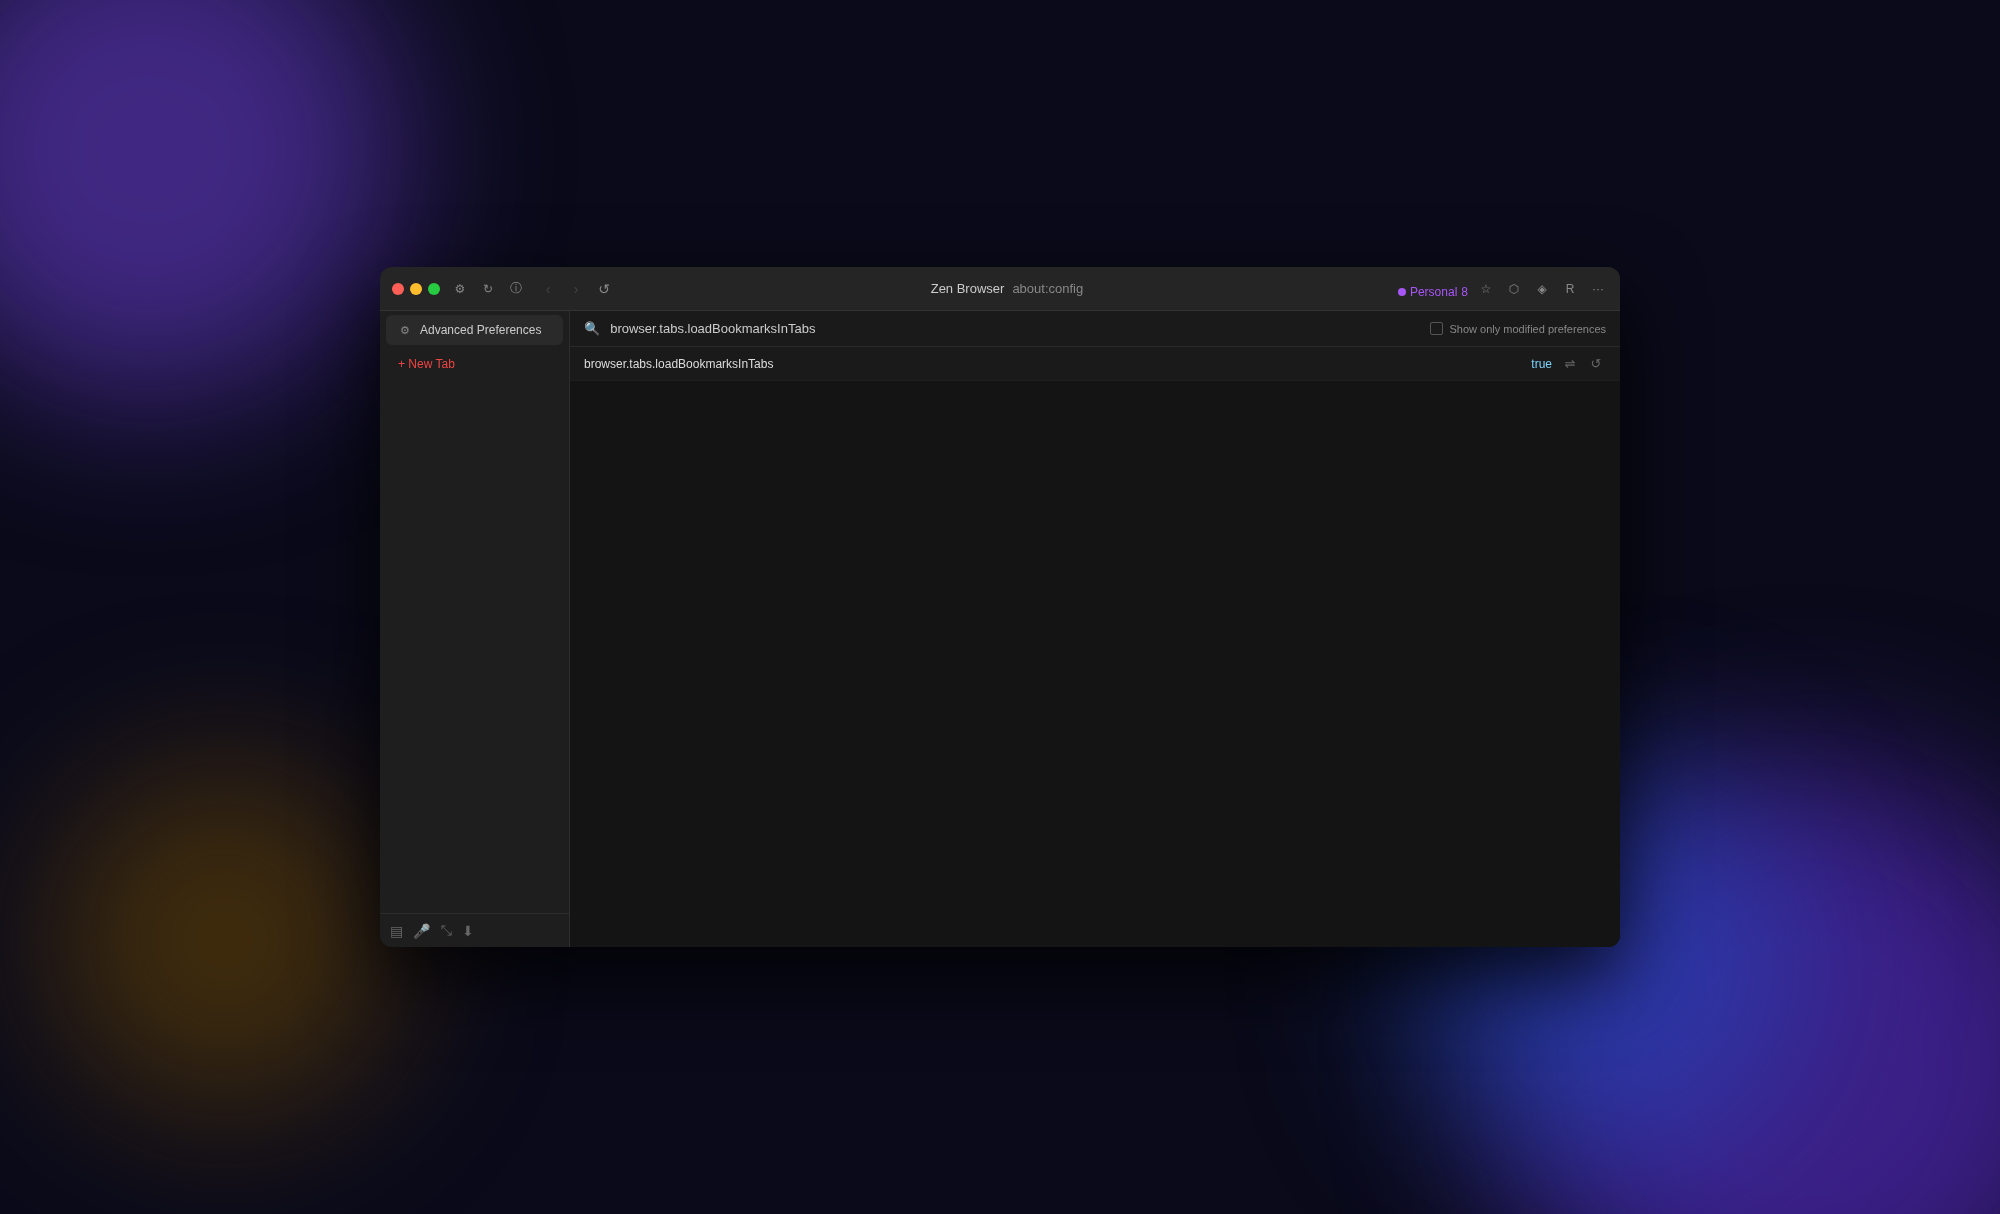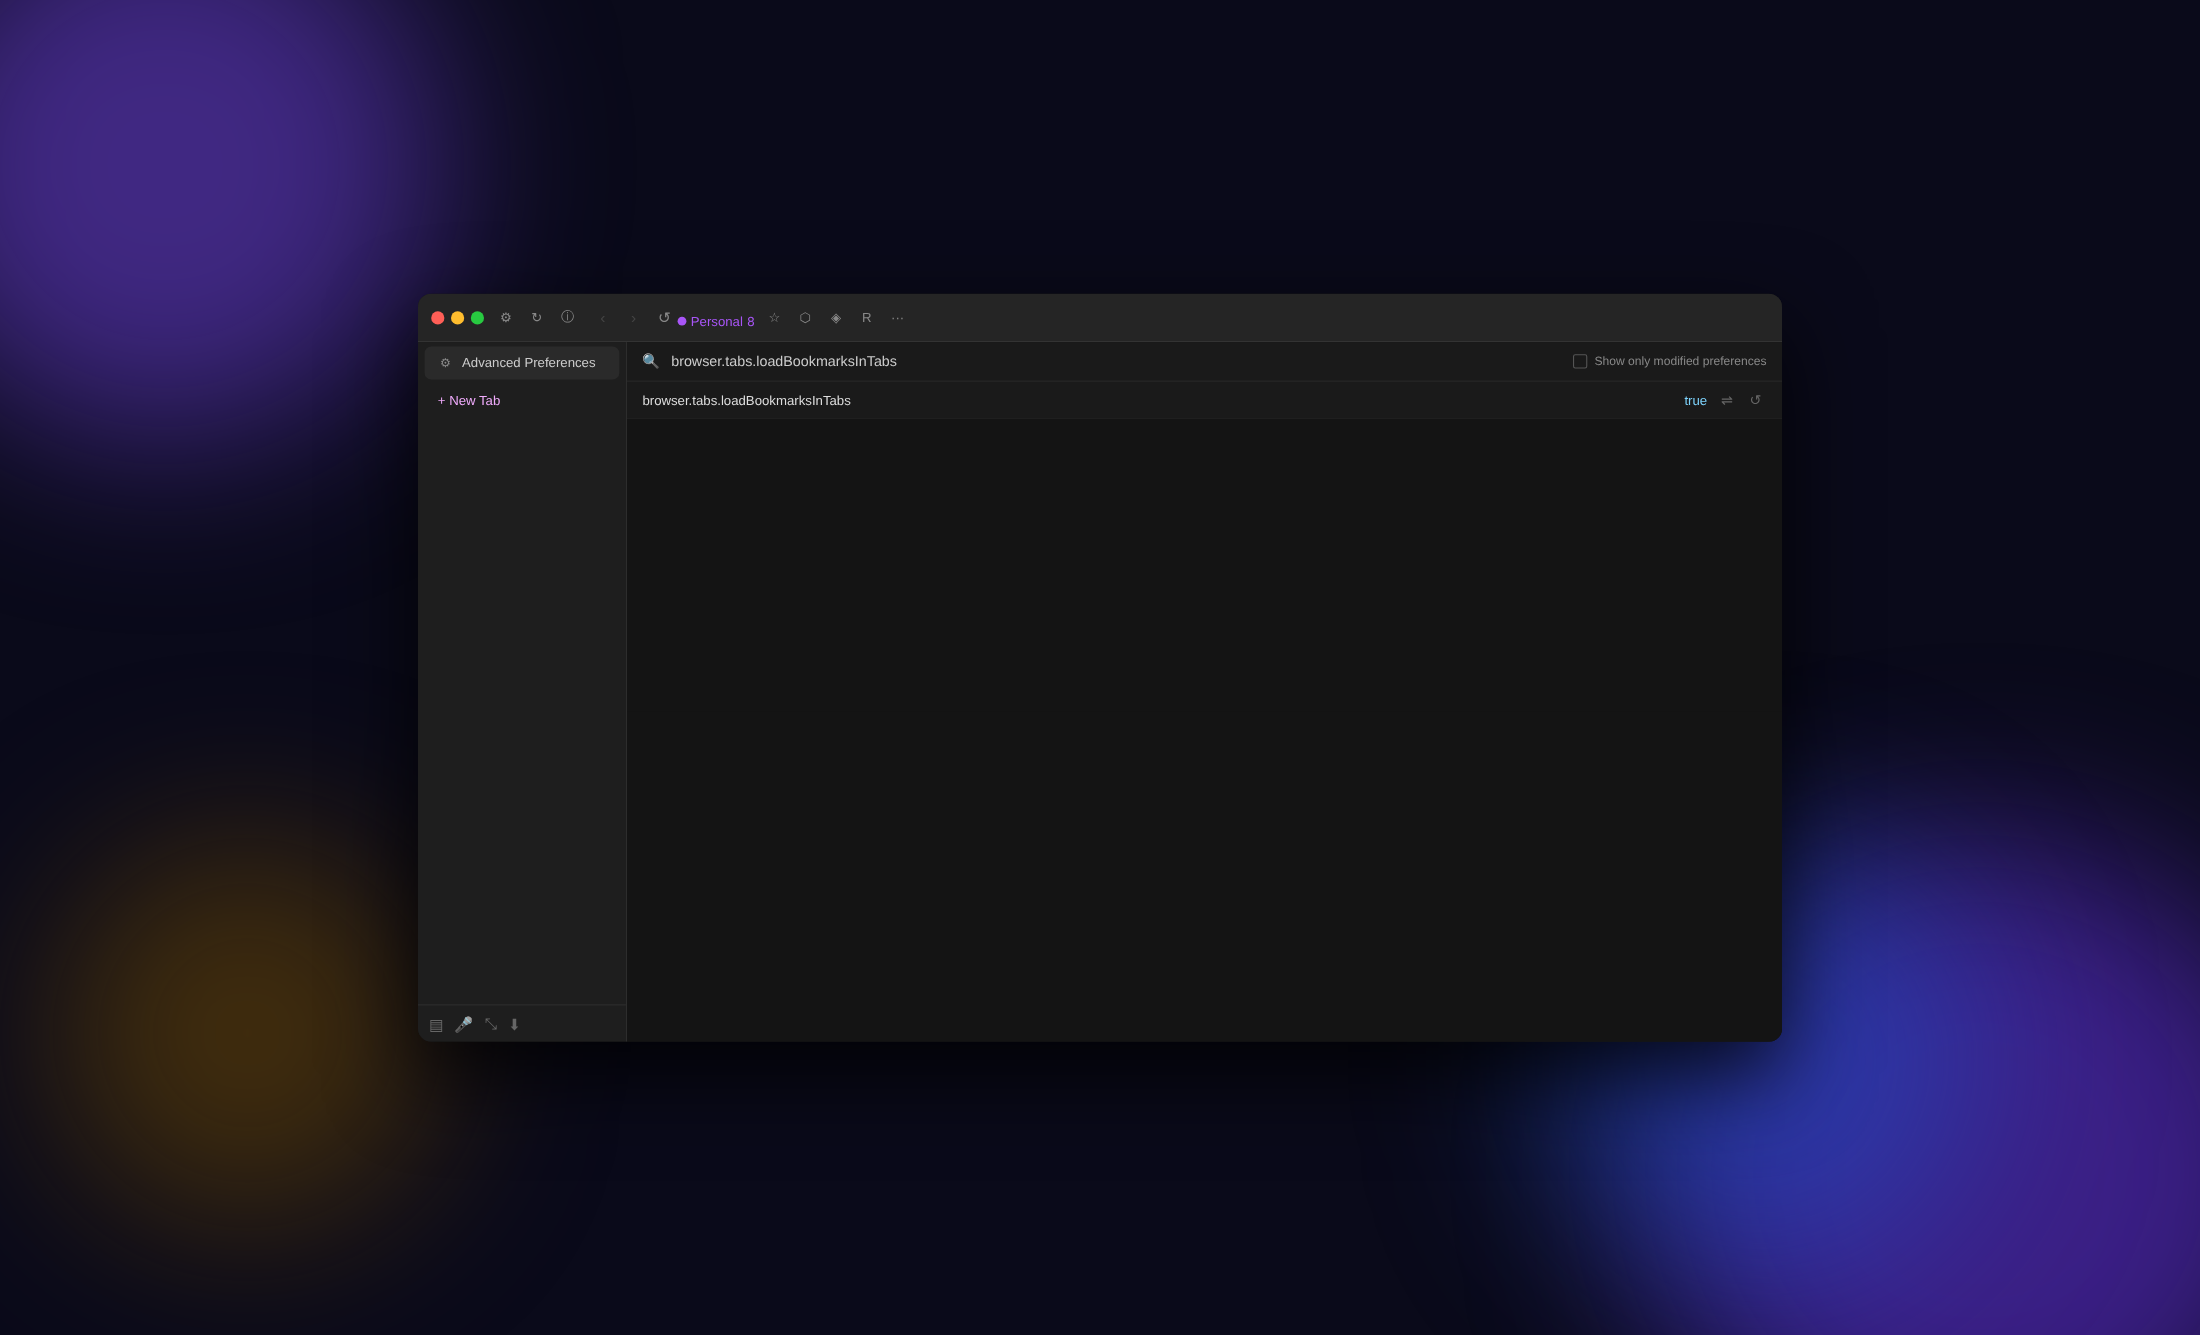--- a/index.html
+++ b/index.html
@@ -203,21 +203,21 @@
       width: 14px;
       text-align: center;
     }
 
     .sidebar-new-tab {
       display: flex;
       align-items: center;
       gap: 6px;
       padding: 6px 12px;
       cursor: pointer;
-      color: #f0abfc;
+      color: #ef4444;
       font-size: 12px;
       margin: 2px 6px;
       border-radius: 6px;
     }
 
     .sidebar-bottom {
       margin-top: auto;
       border-top: 1px solid #2d2d2d;
       padding: 8px 10px;
       display: flex;
@@ -360,20 +360,24 @@
       <div class="icon-btn">↻</div>
       <div class="icon-btn">ⓘ</div>
     </div>
 
     <div class="nav-controls">
       <div class="nav-btn disabled">‹</div>
       <div class="nav-btn disabled">›</div>
       <div class="nav-btn">↺</div>
     </div>
 
+    <div class="address-bar">
+      <span class="address-app">Zen Browser</span>
+      <span class="address-url">about:config</span>
+    </div>
 
     <div class="title-bar-right">
       <div class="profile-badge">
         <div class="profile-dot"></div>
         <span>Personal</span>
         <span>8</span>
       </div>
       <div class="icon-btn">☆</div>
       <div class="icon-btn">⬡</div>
       <div class="icon-btn">◈</div>

